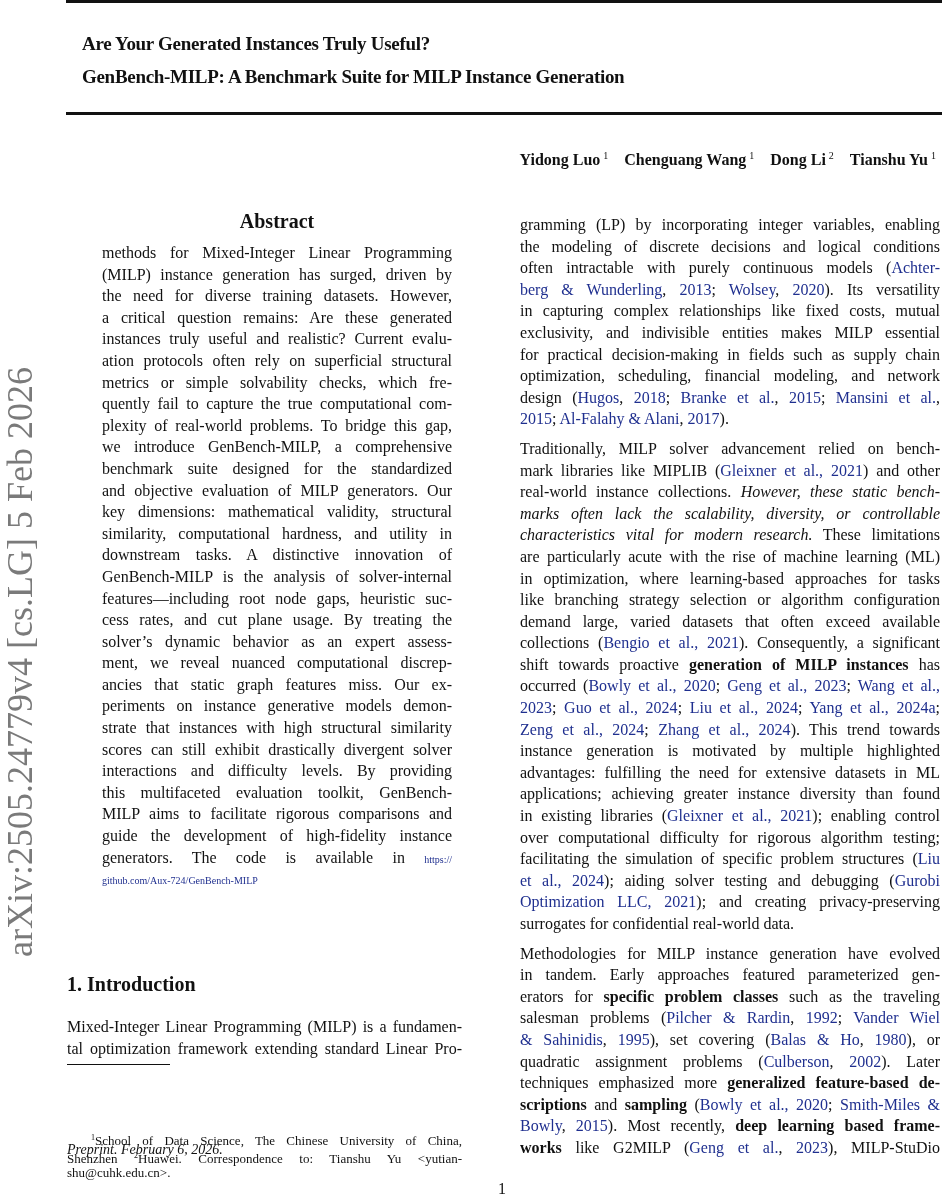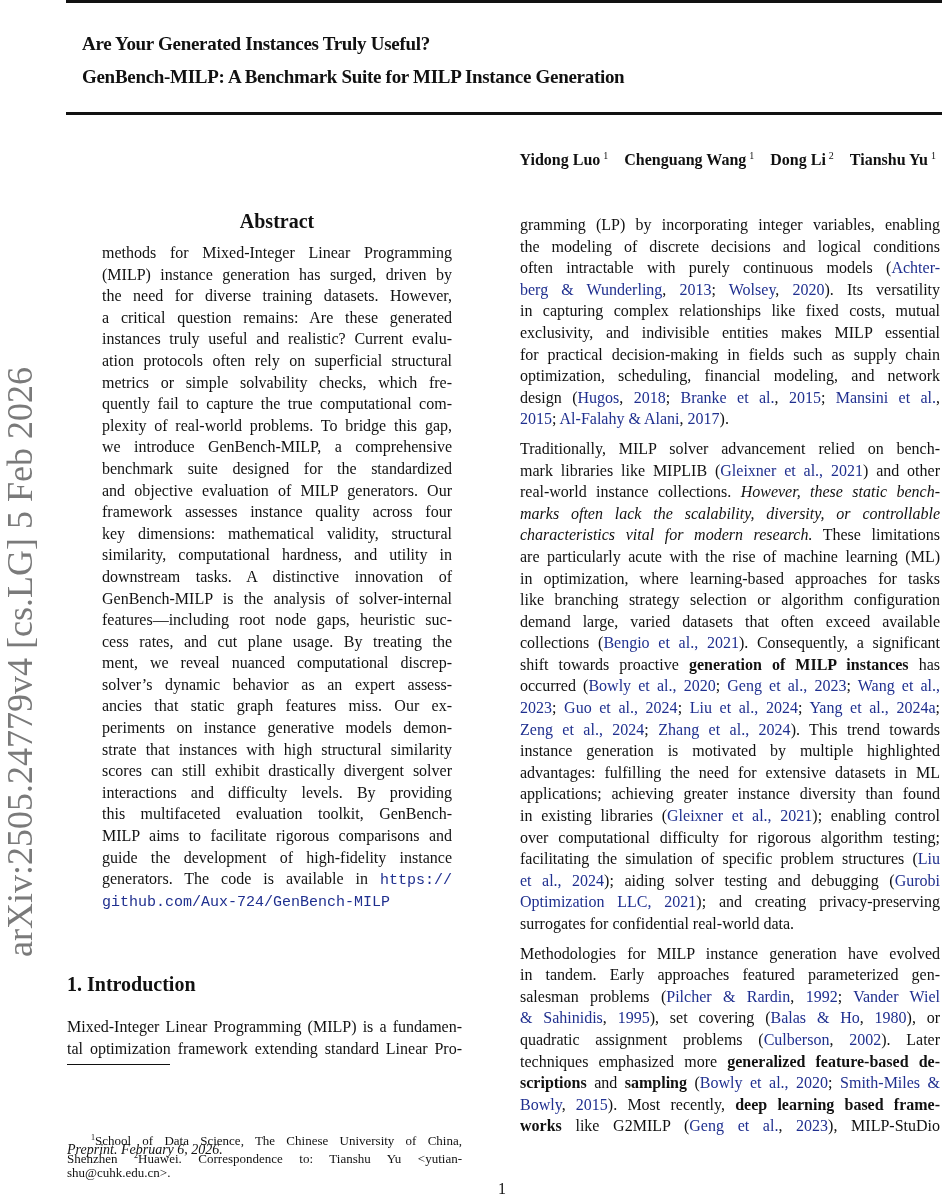--- a/index.html
+++ b/index.html
@@ -18,21 +18,21 @@
            writing-mode: vertical-rl; transform: rotate(180deg);
            color: #7a7a7a; font-size: 36px; white-space: nowrap; text-align: left; line-height: 40px; }
   .abs-head { position: absolute; top: 210px; left: 102px; width: 350px; text-align: center;
               font-weight: bold; font-size: 20px; }
   .col { position: absolute; font-size: 16px; line-height: 21.6px; }
   .line { display: block; height: 21.6px; text-align: justify; text-align-last: justify; white-space: nowrap; overflow: visible; }
   .line.last { text-align-last: left; }
   .line .j { display: inline-block; width: 100%; text-align: justify; text-align-last: justify; white-space: normal; }
   .line.last .j { text-align-last: left; }
   .cite { color: #1f2f8f; }
-  .mono { font-family: Liberation Mono, monospace; color: #1f2f8f; font-size: 15px; }
+  .mono { font-family: Liberation Serif, serif; color: #1f2f8f; font-size: 10px; }
   .abs { left: 102px; top: 242px; width: 350px; }
   .intro-head { position: absolute; top: 973px; left: 67px; font-weight: bold; font-size: 20px; }
   .intro { left: 67px; top: 1016px; width: 395px; }
   .fn-rule { position: absolute; top: 1064px; left: 67px; width: 103px; height: 1px; background: #111; }
   .footnote { position: absolute; top: 1129px; left: 67px; width: 395px; font-size: 13px; line-height: 17.5px; }
   .footnote sup { font-size: 8px; vertical-align: 5px; }
   .preprint { position: absolute; top: 1142px; left: 67px; font-style: italic; font-size: 14px; }
   .right { left: 520px; top: 214px; width: 420px; }
   .para-gap { height: 8px; display: block; }
   .pageno { position: absolute; top: 1180px; left: 498px; font-size: 16px; }
@@ -63,29 +63,28 @@
     <span class="line"><span class="j">the need for diverse training datasets. However,</span></span>
     <span class="line"><span class="j">a critical question remains: Are these generated</span></span>
     <span class="line"><span class="j">instances truly useful and realistic? Current evalu-</span></span>
     <span class="line"><span class="j">ation protocols often rely on superficial structural</span></span>
     <span class="line"><span class="j">metrics or simple solvability checks, which fre-</span></span>
     <span class="line"><span class="j">quently fail to capture the true computational com-</span></span>
     <span class="line"><span class="j">plexity of real-world problems. To bridge this gap,</span></span>
     <span class="line"><span class="j">we introduce GenBench-MILP, a comprehensive</span></span>
     <span class="line"><span class="j">benchmark suite designed for the standardized</span></span>
     <span class="line"><span class="j">and objective evaluation of MILP generators. Our</span></span>
-    <span class="line"><span class="j">framework assesses instance quality across four</span></span>
     <span class="line"><span class="j">key dimensions: mathematical validity, structural</span></span>
     <span class="line"><span class="j">similarity, computational hardness, and utility in</span></span>
     <span class="line"><span class="j">downstream tasks. A distinctive innovation of</span></span>
     <span class="line"><span class="j">GenBench-MILP is the analysis of solver-internal</span></span>
     <span class="line"><span class="j">features—including root node gaps, heuristic suc-</span></span>
     <span class="line"><span class="j">cess rates, and cut plane usage. By treating the</span></span>
+    <span class="line"><span class="j">solver’s dynamic behavior as an expert assess-</span></span>
     <span class="line"><span class="j">ment, we reveal nuanced computational discrep-</span></span>
-    <span class="line"><span class="j">solver’s dynamic behavior as an expert assess-</span></span>
     <span class="line"><span class="j">ancies that static graph features miss. Our ex-</span></span>
     <span class="line"><span class="j">periments on instance generative models demon-</span></span>
     <span class="line"><span class="j">strate that instances with high structural similarity</span></span>
     <span class="line"><span class="j">scores can still exhibit drastically divergent solver</span></span>
     <span class="line"><span class="j">interactions and difficulty levels. By providing</span></span>
     <span class="line"><span class="j">this multifaceted evaluation toolkit, GenBench-</span></span>
     <span class="line"><span class="j">MILP aims to facilitate rigorous comparisons and</span></span>
     <span class="line"><span class="j">guide the development of high-fidelity instance</span></span>
     <span class="line"><span class="j"><span>generators. The code is available in </span><a class="mono">https://</a></span></span>
     <span class="line last"><span class="j"><a class="mono">github.com/Aux-724/GenBench-MILP</a></span></span>
@@ -139,20 +138,21 @@
   <span class="line"><span class="j"><span>in existing libraries (</span><a class="cite">Gleixner et al., 2021</a><span>); enabling control</span></span></span>
   <span class="line"><span class="j">over computational difficulty for rigorous algorithm testing;</span></span>
   <span class="line"><span class="j"><span>facilitating the simulation of specific problem structures (</span><a class="cite">Liu</a></span></span>
   <span class="line"><span class="j"><a class="cite">et al., 2024</a><span>); aiding solver testing and debugging (</span><a class="cite">Gurobi</a></span></span>
   <span class="line"><span class="j"><a class="cite">Optimization LLC, 2021</a><span>); and creating privacy-preserving</span></span></span>
   <span class="line last"><span class="j">surrogates for confidential real-world data.</span></span>
   <span class="para-gap"></span>
 
   <span class="line"><span class="j">Methodologies for MILP instance generation have evolved</span></span>
   <span class="line"><span class="j">in tandem. Early approaches featured parameterized gen-</span></span>
+  <span class="line"><span class="j"><span>erators for </span><b>specific problem classes</b><span> such as the traveling</span></span></span>
   <span class="line"><span class="j"><span>salesman problems (</span><a class="cite">Pilcher &amp; Rardin</a><span>, </span><a class="cite">1992</a><span>; </span><a class="cite">Vander Wiel</a></span></span>
   <span class="line"><span class="j"><a class="cite">&amp; Sahinidis</a><span>, </span><a class="cite">1995</a><span>), set covering (</span><a class="cite">Balas &amp; Ho</a><span>, </span><a class="cite">1980</a><span>), or</span></span></span>
   <span class="line"><span class="j"><span>quadratic assignment problems (</span><a class="cite">Culberson</a><span>, </span><a class="cite">2002</a><span>).  Later</span></span></span>
   <span class="line"><span class="j"><span>techniques emphasized more </span><b>generalized feature-based de-</b></span></span>
   <span class="line"><span class="j"><b>scriptions</b><span> and </span><b>sampling</b><span> (</span><a class="cite">Bowly et al., 2020</a><span>; </span><a class="cite">Smith-Miles &amp;</a></span></span>
   <span class="line"><span class="j"><a class="cite">Bowly</a><span>, </span><a class="cite">2015</a><span>). Most recently, </span><b>deep learning based frame-</b></span></span>
   <span class="line"><span class="j"><b>works</b><span> like G2MILP (</span><a class="cite">Geng et al.</a><span>, </span><a class="cite">2023</a><span>), MILP-StuDio</span></span></span>
 </div>
 
 <div class="pageno">1</div>

